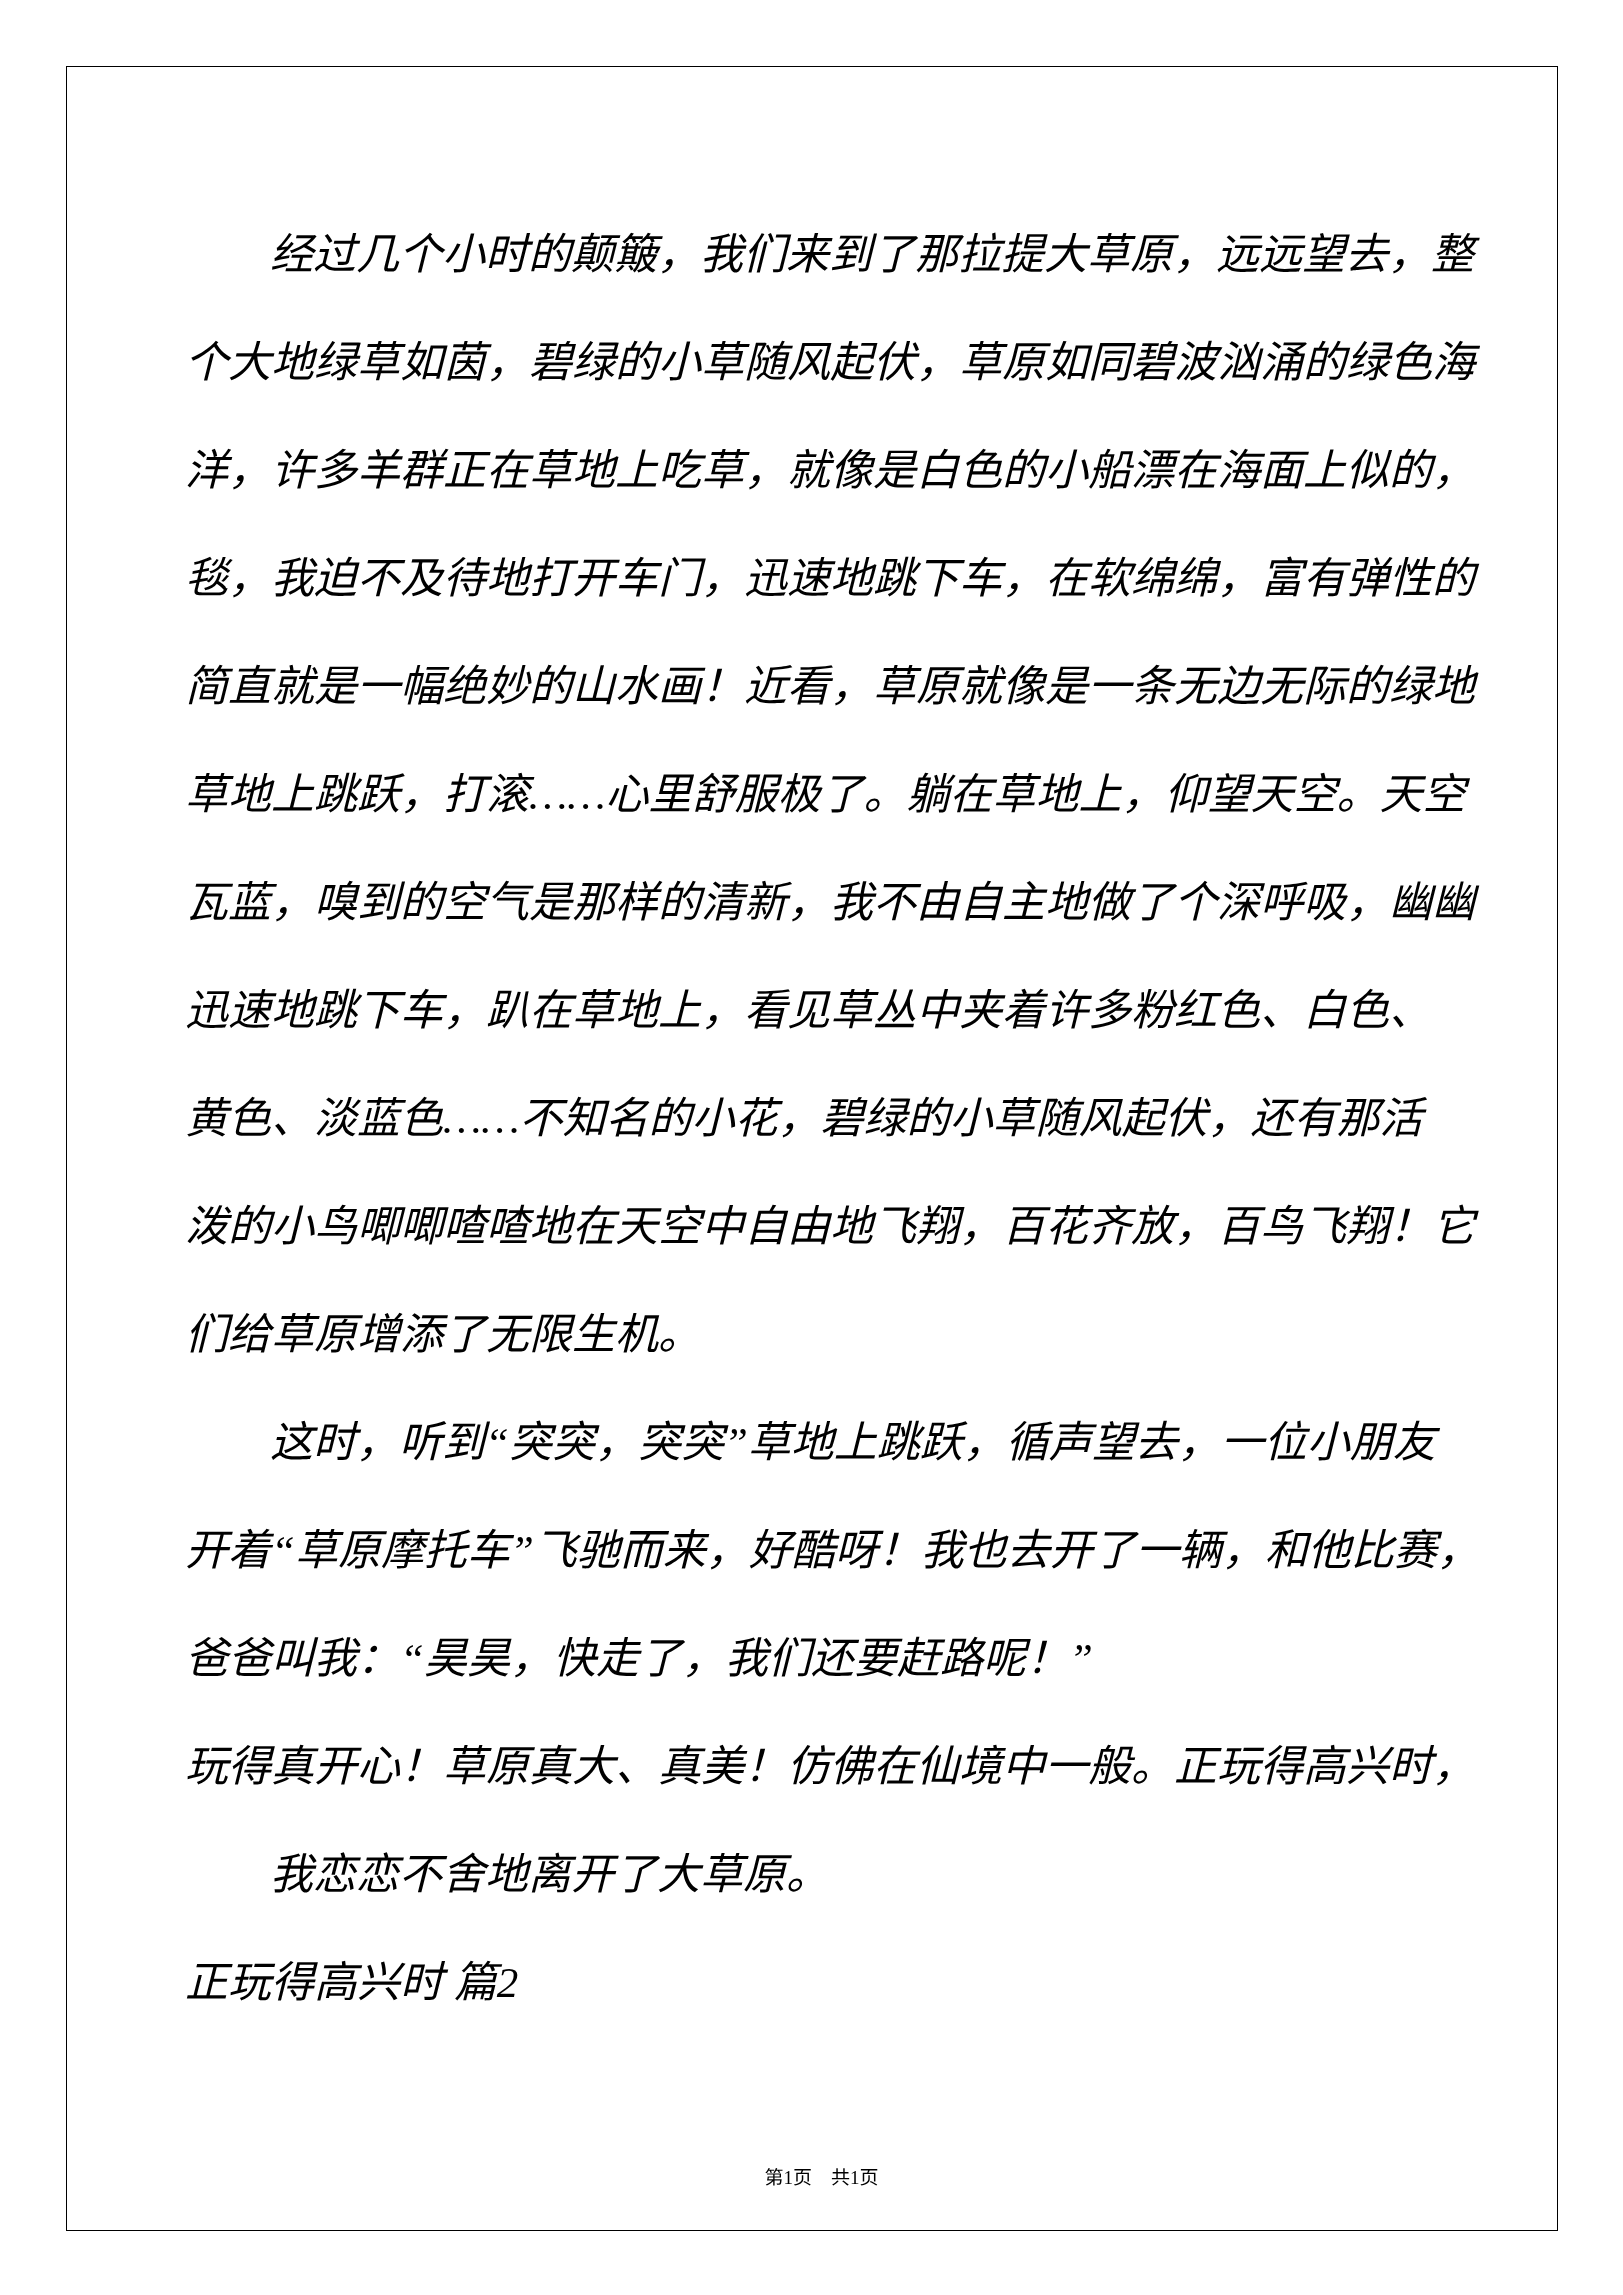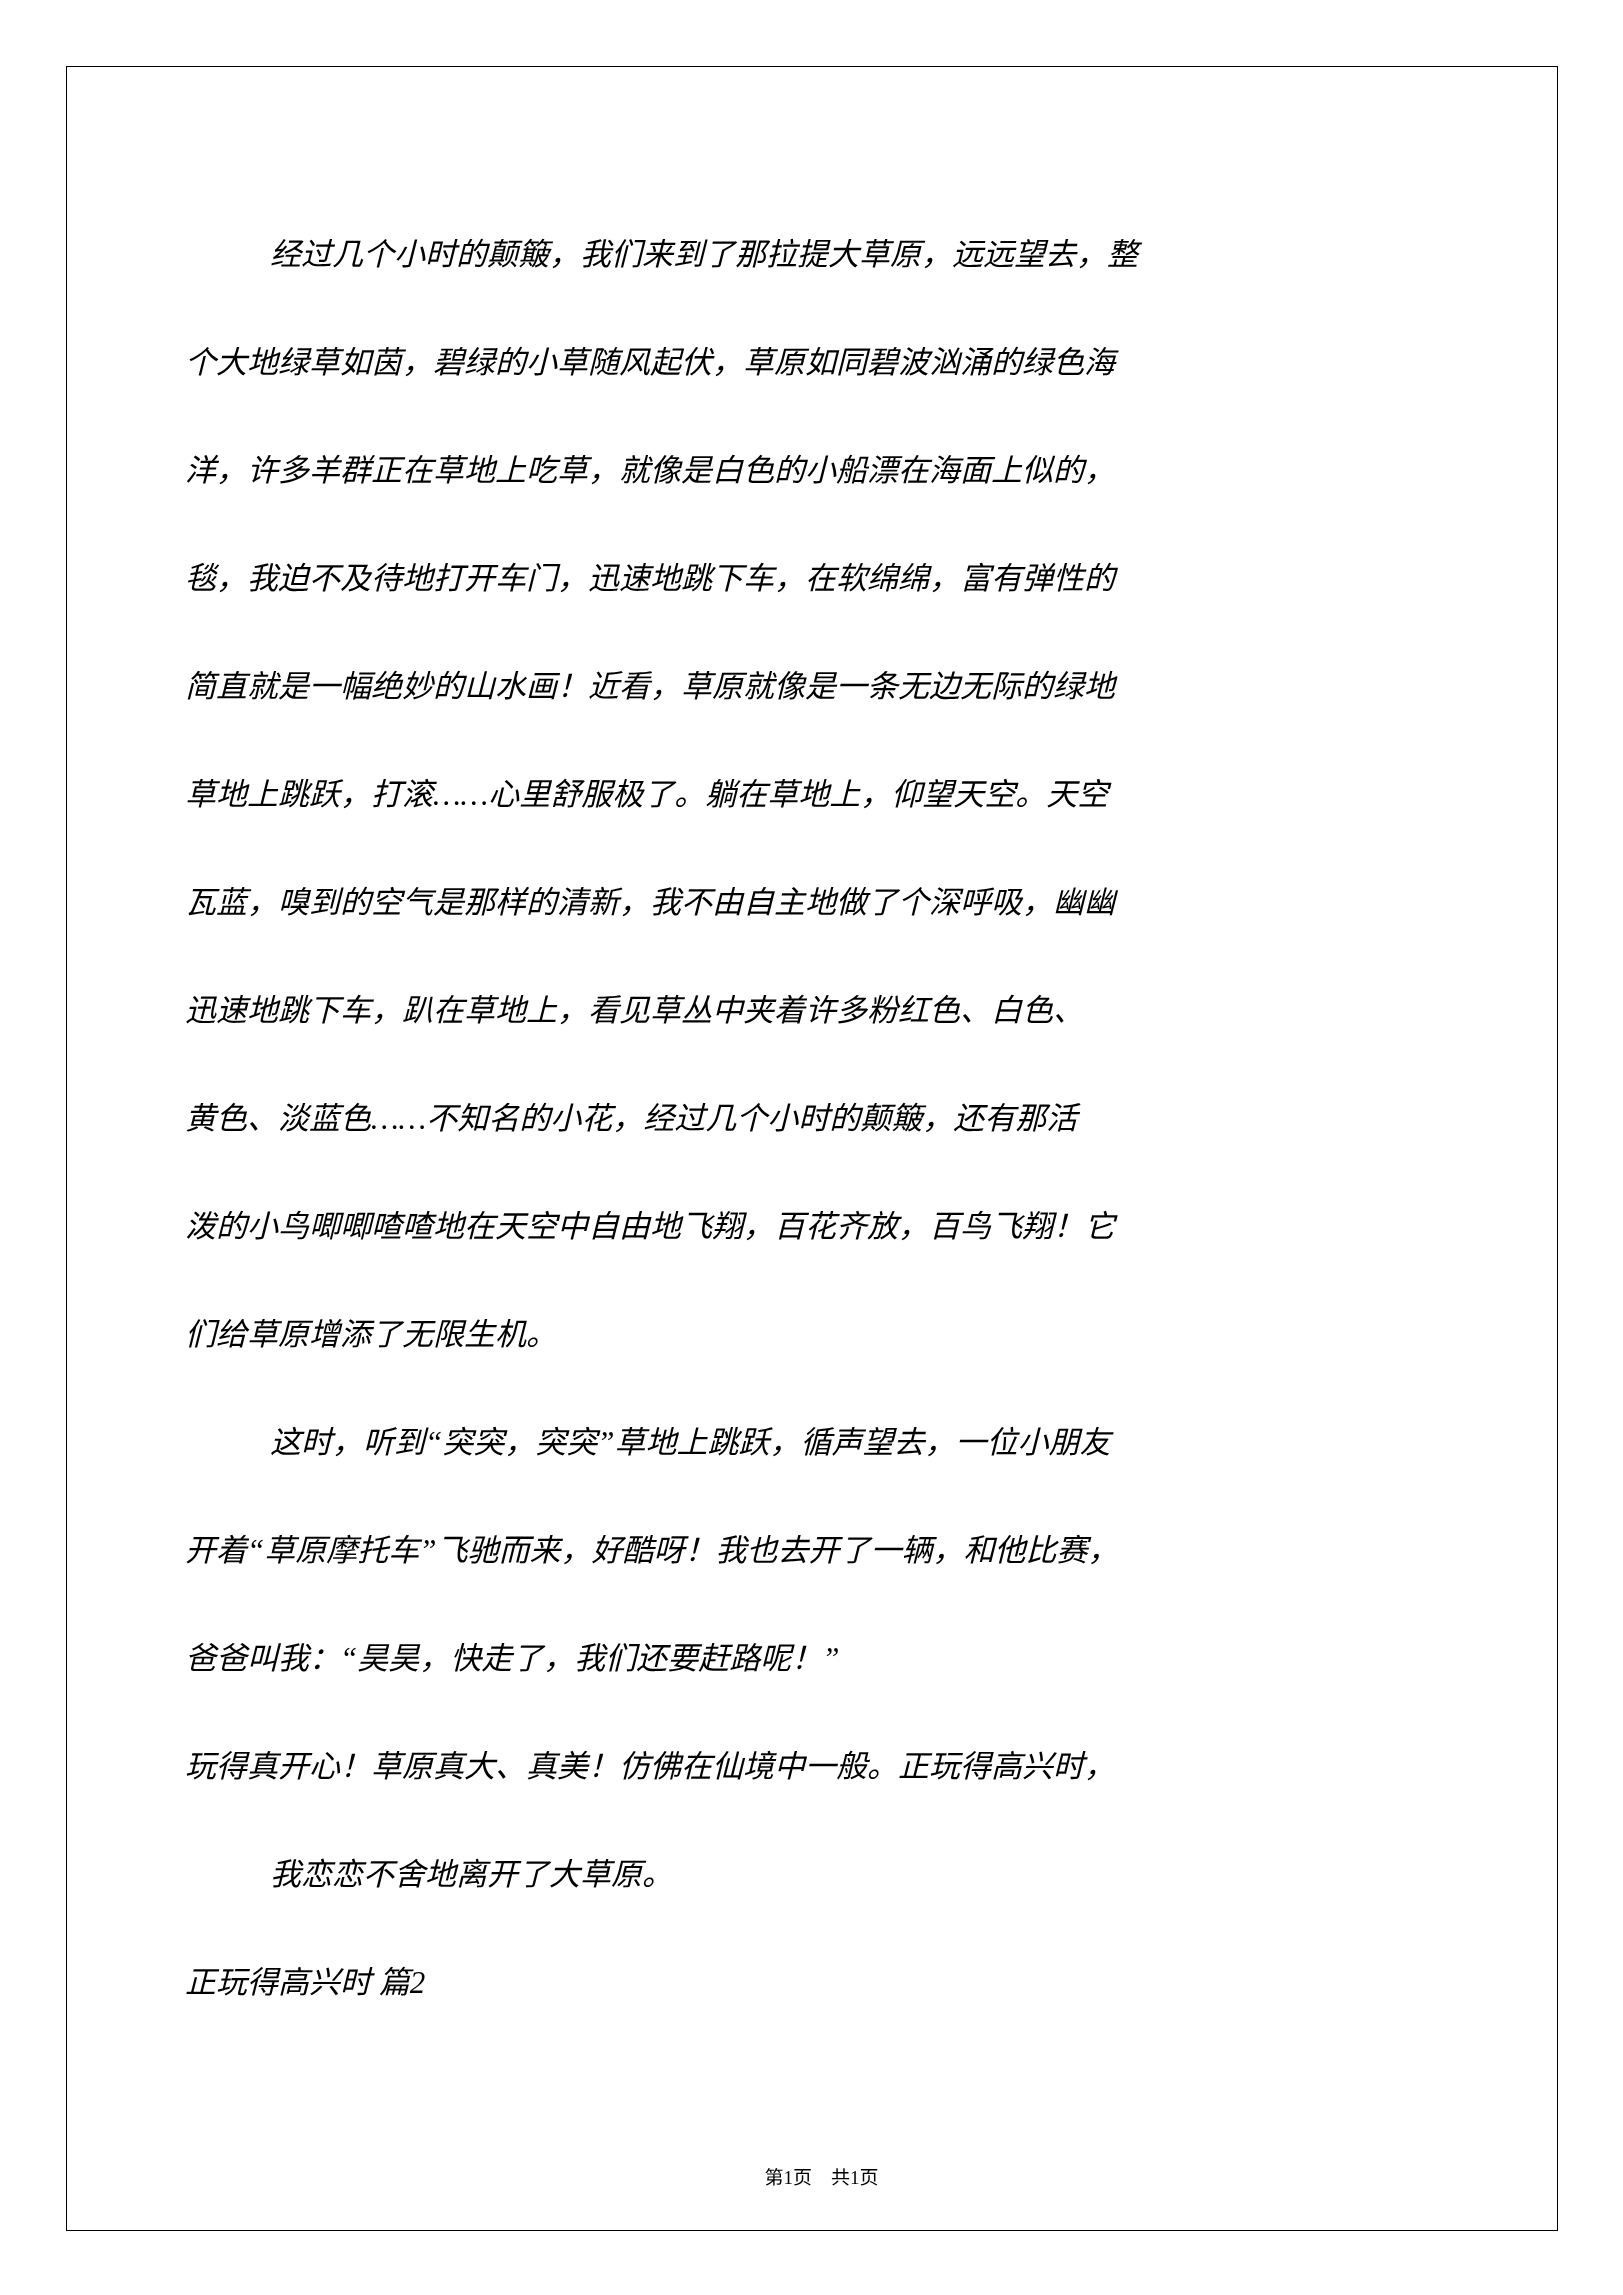--- a/index.html
+++ b/index.html
@@ -28,21 +28,21 @@
   }
   .essay-body {
     position: absolute;
     left: 185px;
     top: 201px;
     width: 1279px;
   }
   .line {
     height: 108px;
     line-height: 108px;
-    font-size: 31px;
+    font-size: 43px;
     font-style: italic;            
     font-family: "Liberation Serif", serif;
     white-space: pre;
     color: #000000;
   }
   .line.indent {
     padding-left: 85px;           
   }
   .page-footer {
     position: absolute;
@@ -68,21 +68,21 @@
 
   <div class="essay-body">
       <div class="line indent">经过几个小时的颠簸，我们来到了那拉提大草原，远远望去，整</div>
       <div class="line">个大地绿草如茵，碧绿的小草随风起伏，草原如同碧波汹涌的绿色海</div>
       <div class="line">洋，许多羊群正在草地上吃草，就像是白色的小船漂在海面上似的，</div>
       <div class="line">毯，我迫不及待地打开车门，迅速地跳下车，在软绵绵，富有弹性的</div>
       <div class="line">简直就是一幅绝妙的山水画！近看，草原就像是一条无边无际的绿地</div>
       <div class="line">草地上跳跃，打滚……心里舒服极了。躺在草地上，仰望天空。天空</div>
       <div class="line">瓦蓝，嗅到的空气是那样的清新，我不由自主地做了个深呼吸，幽幽</div>
       <div class="line">迅速地跳下车，趴在草地上，看见草丛中夹着许多粉红色、白色、</div>
-      <div class="line">黄色、淡蓝色……不知名的小花，经过几个小时的颠簸，还有那活</div>
+      <div class="line">黄色、淡蓝色……不知名的小花，碧绿的小草随风起伏，还有那活</div>
       <div class="line">泼的小鸟唧唧喳喳地在天空中自由地飞翔，百花齐放，百鸟飞翔！它</div>
       <div class="line">们给草原增添了无限生机。</div>
       <div class="line indent">这时，听到“突突，突突”草地上跳跃，循声望去，一位小朋友</div>
       <div class="line">开着“草原摩托车”飞驰而来，好酷呀！我也去开了一辆，和他比赛，</div>
       <div class="line">爸爸叫我：“昊昊，快走了，我们还要赶路呢！”</div>
       <div class="line">玩得真开心！草原真大、真美！仿佛在仙境中一般。正玩得高兴时，</div>
       <div class="line indent">我恋恋不舍地离开了大草原。</div>
       <div class="line">正玩得高兴时 篇2</div>
     </div>
 

